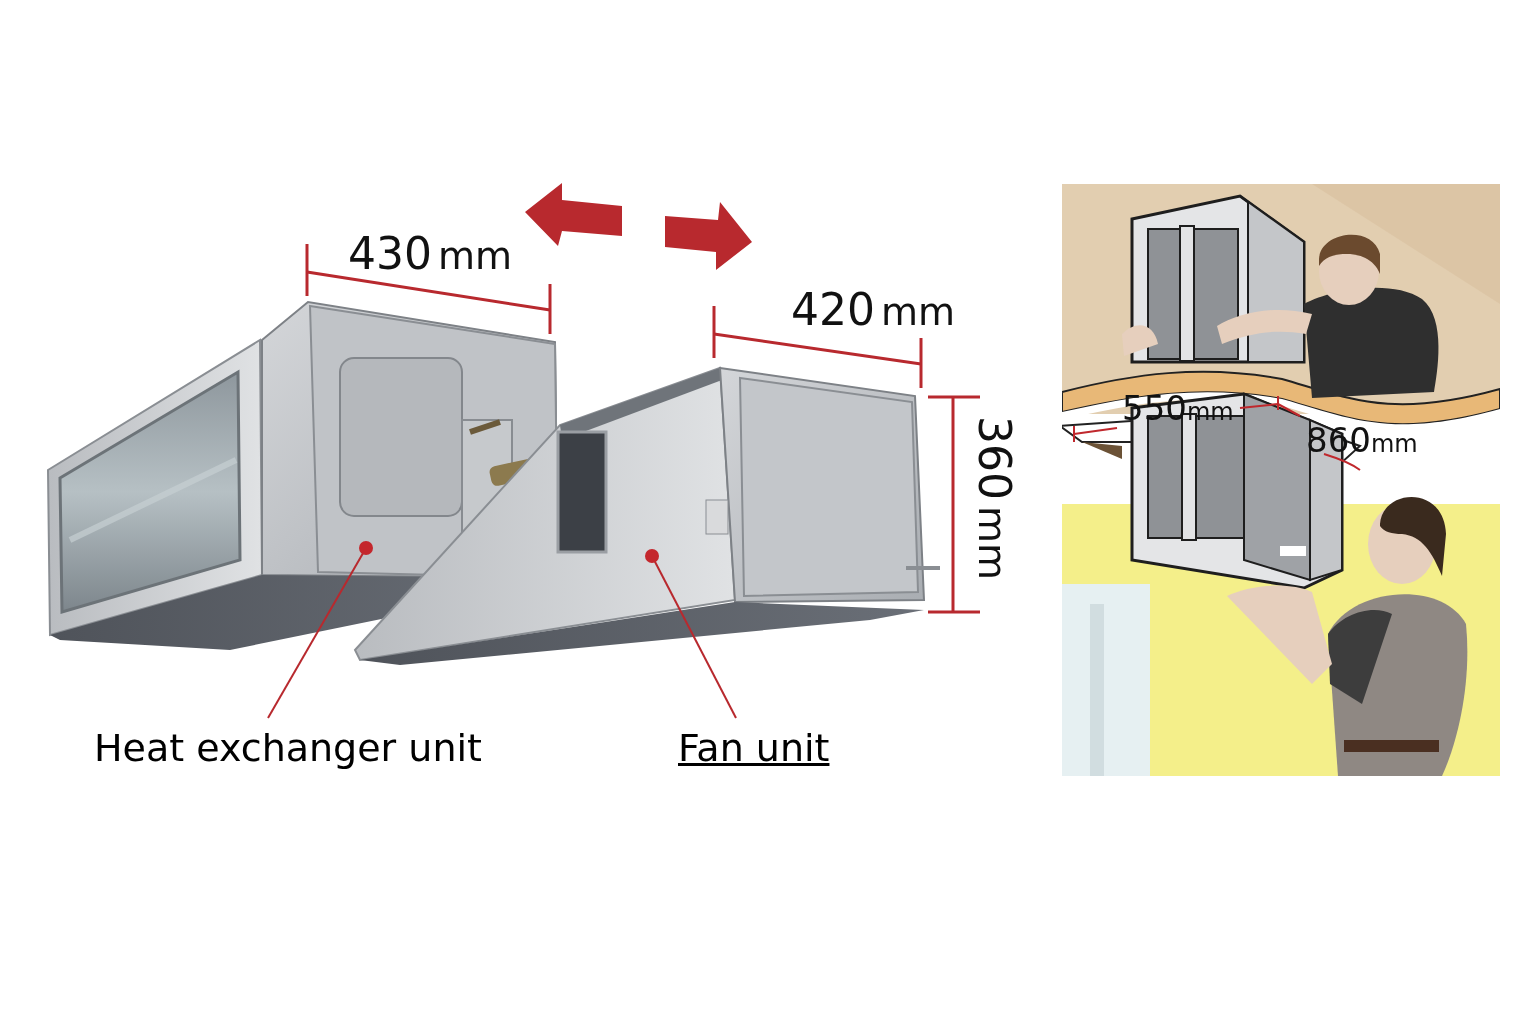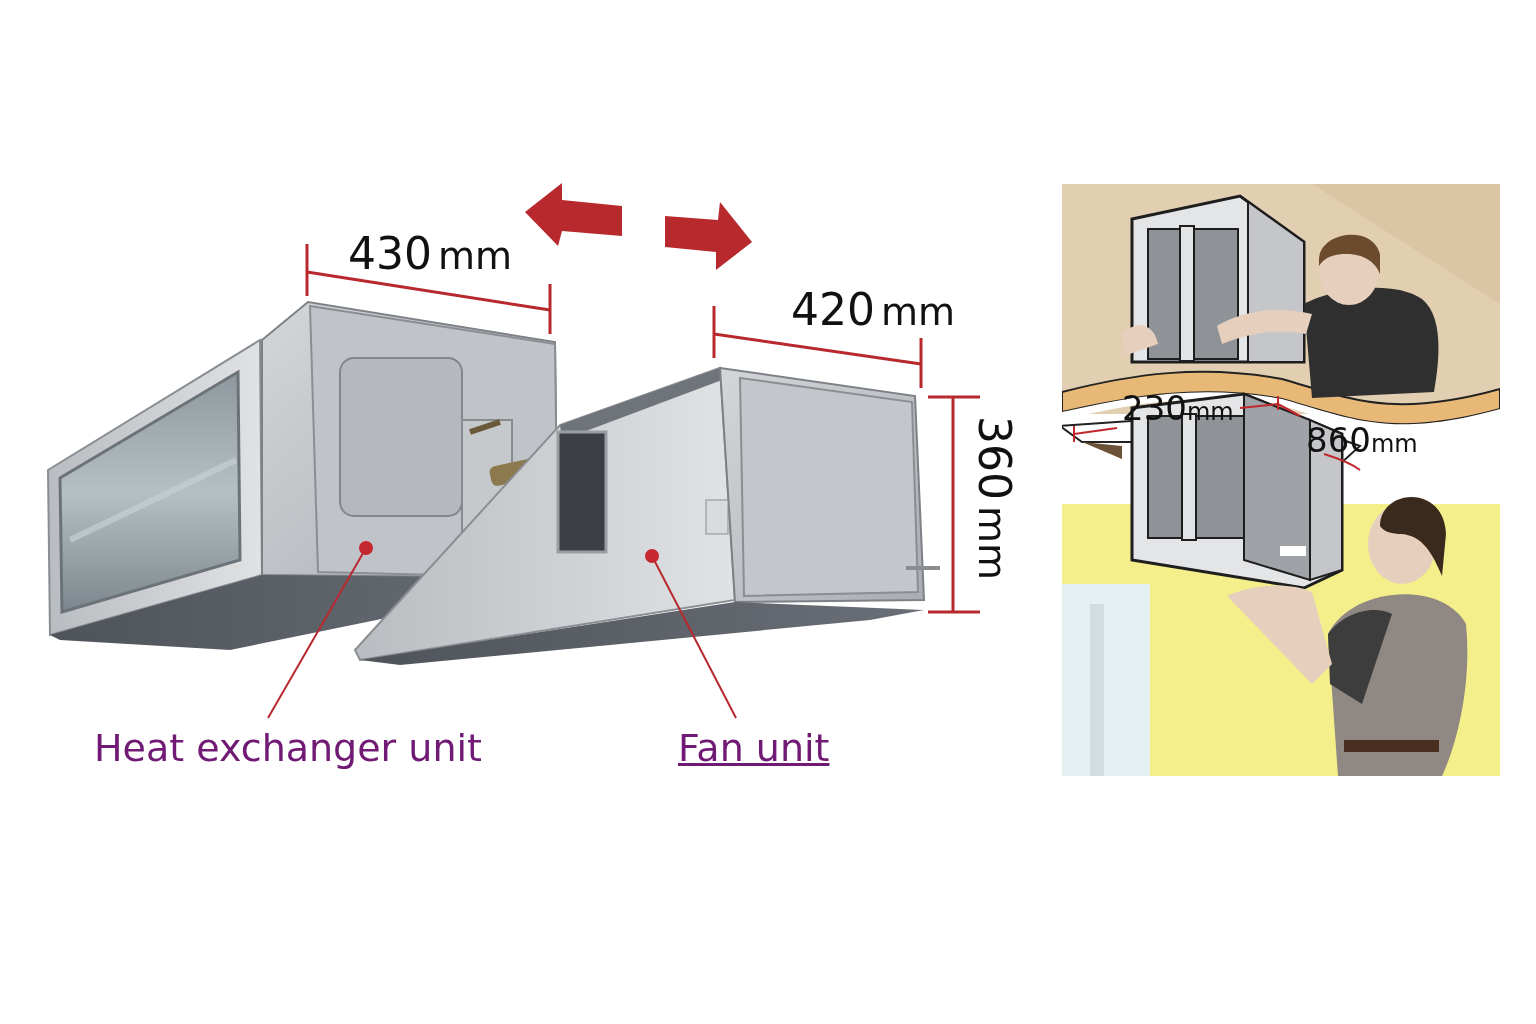--- a/index.html
+++ b/index.html
@@ -1,21 +1,21 @@
 <!DOCTYPE html>
 <html><head>
 <meta charset="utf-8">
 <style>
   html, body { margin:0; padding:0; background:#ffffff; }
   body { width:1536px; height:1024px; position:relative; overflow:hidden; font-family:"DejaVu Sans", sans-serif; }
   .abs { position:absolute; }
   .dim-label { position:absolute; color:#111; font-family:"DejaVu Sans", sans-serif; white-space:nowrap; }
   .dim-label .num { font-size:44px; }
   .dim-label .unit { font-size:38px; margin-left:6px; }
-  .callout { position:absolute; color:#701a75; font-family:"DejaVu Sans", sans-serif; font-size:38px; white-space:nowrap; }
+  .callout { position:absolute; color:#000000; font-family:"DejaVu Sans", sans-serif; font-size:38px; white-space:nowrap; }
   .illus-label { position:absolute; color:#111; font-family:"DejaVu Sans", sans-serif; white-space:nowrap; }
   .illus-label .num { font-size:34px; }
   .illus-label .unit { font-size:24px; }
   svg { position:absolute; left:0; top:0; }
 </style>
 </head>
 <body>
 
 <div class="abs" style="left:0;top:0;width:1040px;height:988px;padding-left:48px;">
   <svg width="1040" height="1024" viewBox="0 0 1040 1024">
@@ -166,18 +166,18 @@
       <line x1="12" y1="242" x2="12" y2="258"></line>
       <line x1="12" y1="250" x2="55" y2="244"></line>
       <line x1="178" y1="224" x2="216" y2="220"></line>
       <line x1="216" y1="212" x2="216" y2="226"></line>
       <line x1="216" y1="220" x2="238" y2="232"></line>
       <path d="M262,270 C275,274 290,280 298,286"></path>
     </g>
   </svg>
 
   <div class="illus-label" style="left:60px;top:204px;">
-    <span class="num">230</span><span class="unit">mm</span>
+    <span class="num">550</span><span class="unit">mm</span>
   </div>
   <div class="illus-label" style="left:244px;top:236px;">
     <span class="num">860</span><span class="unit">mm</span>
   </div>
 </div>
 
 </body></html>

